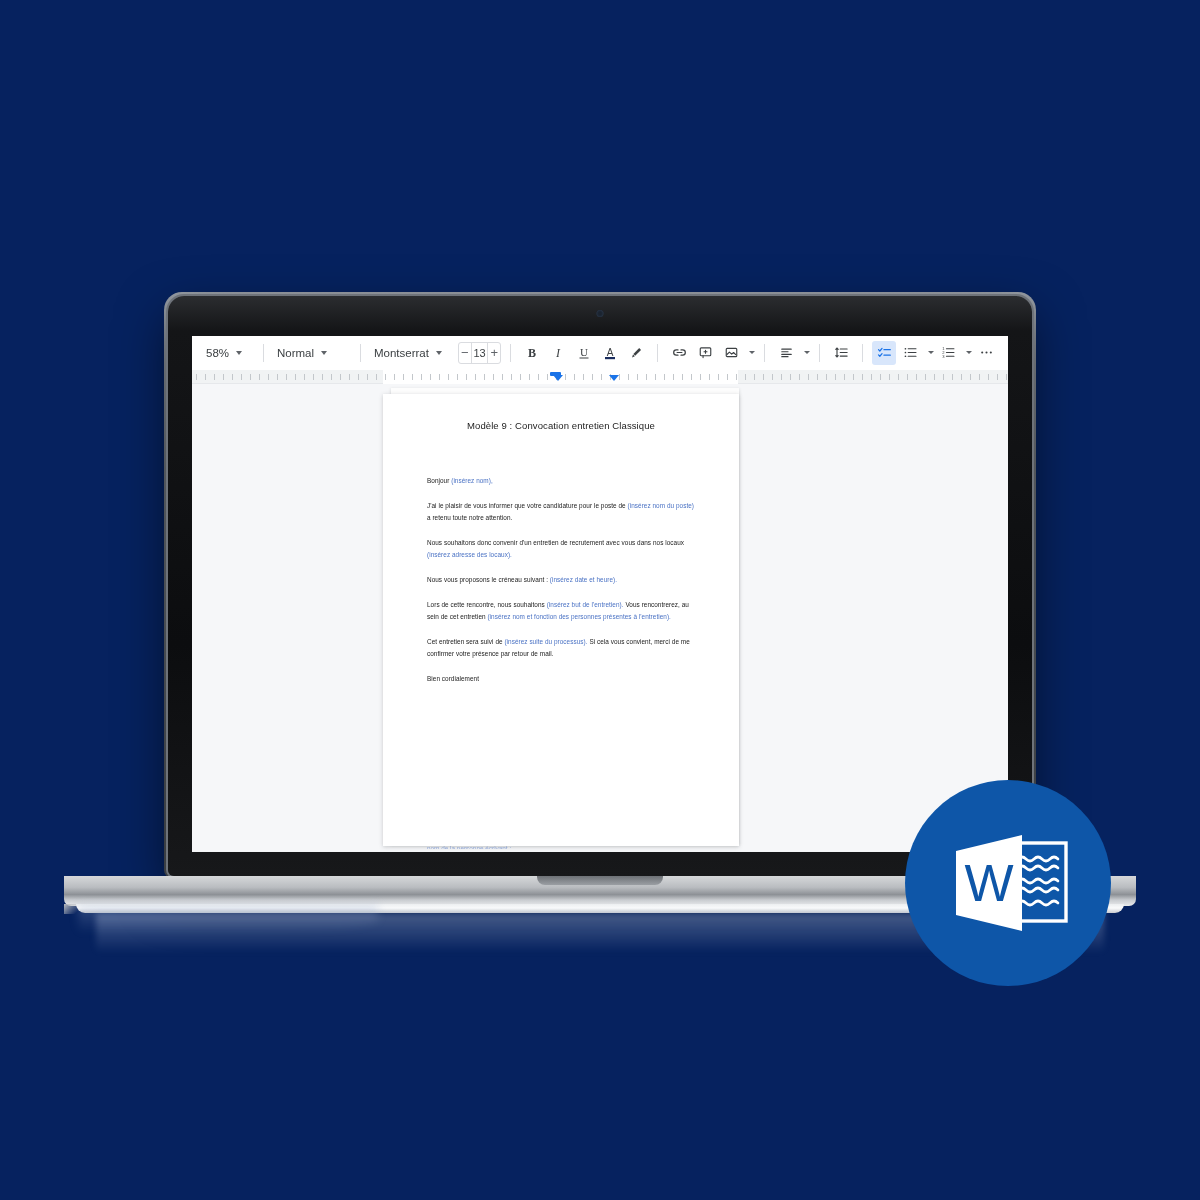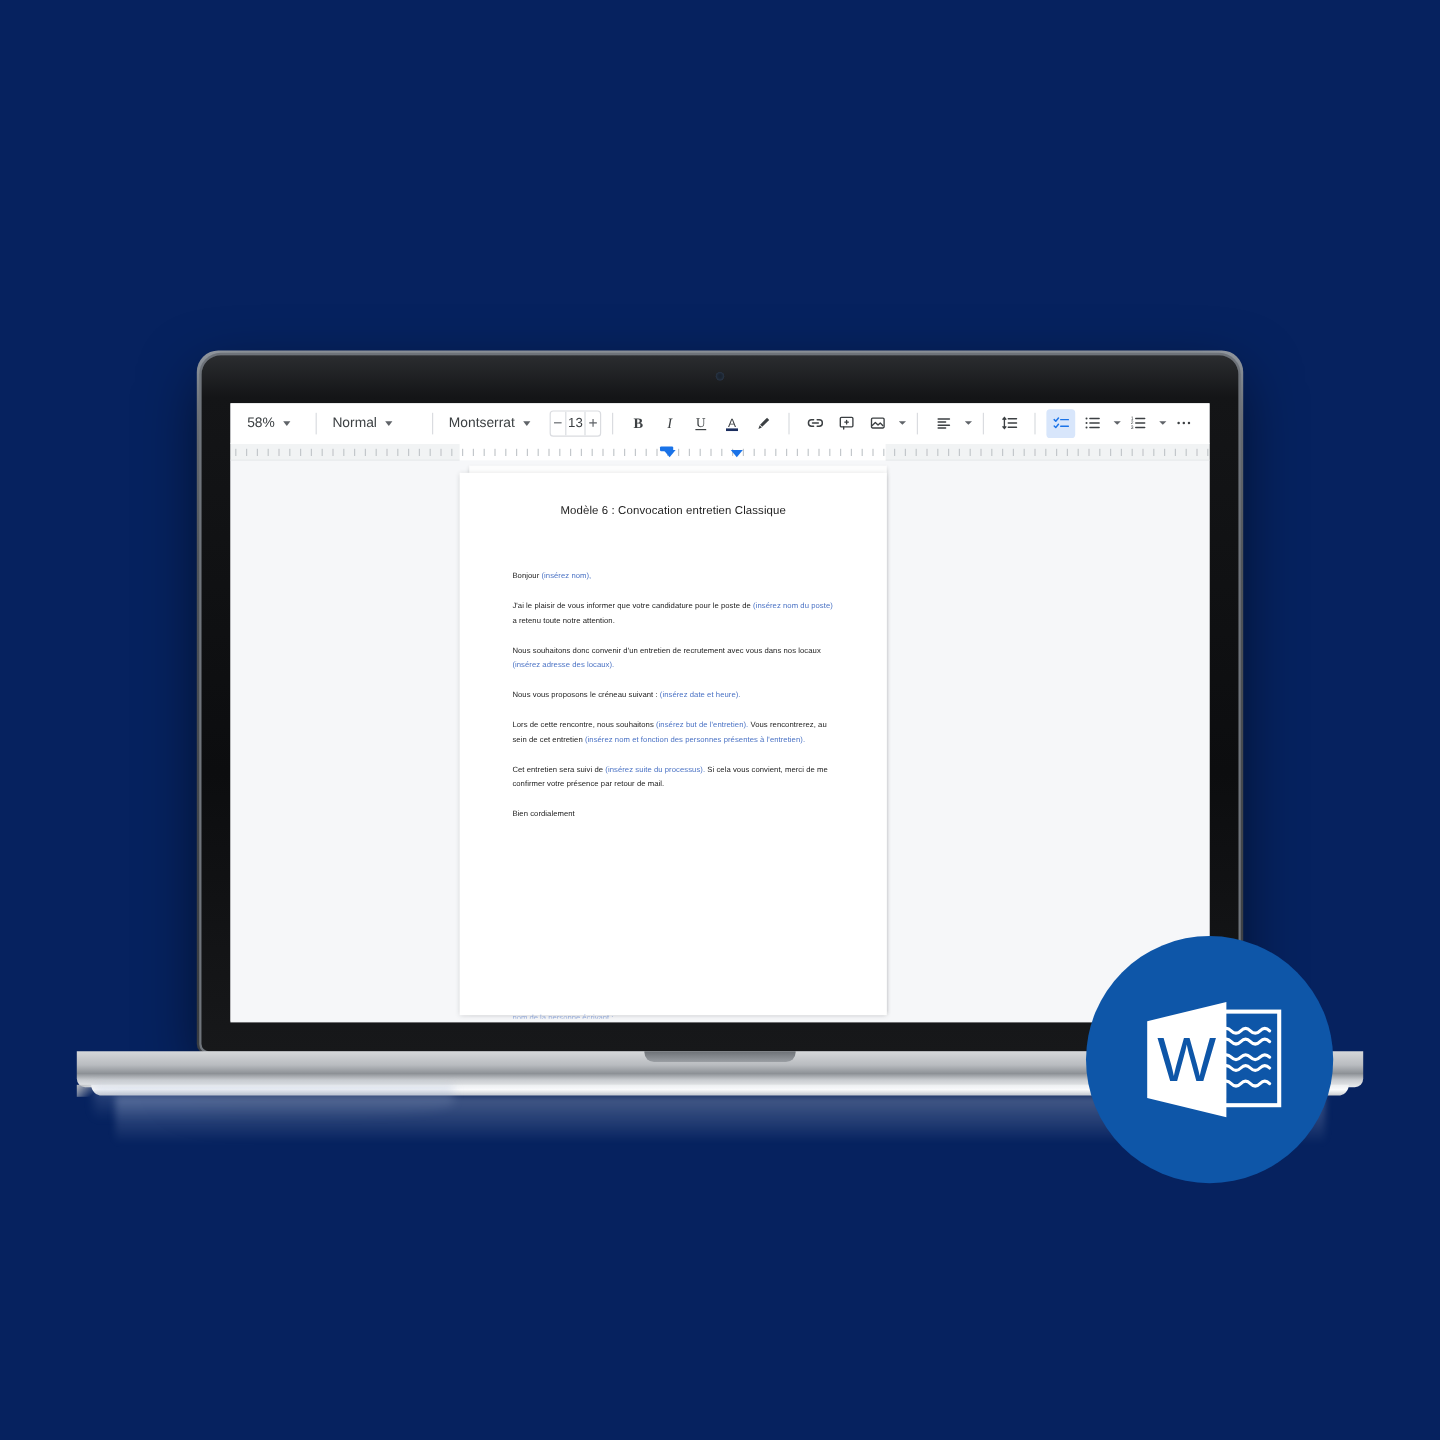--- a/index.html
+++ b/index.html
@@ -534,21 +534,21 @@
         </div>
       <div class="ind-bar" style="left:358px"></div>
       <div class="ind" style="left:361px"></div>
       <div class="ind" style="left:417px"></div>
     </div>
 
     <div id="editor-canvas">
       <div id="page-shadow-behind"></div>
 
       <div id="doc-page">
-        <div id="doc-title">Modèle 6 : Convocation entretien Classique</div>
+        <div id="doc-title">Modèle 9 : Convocation entretien Classique</div>
         <div id="doc-body">
             <div class="doc-para"><span>Bonjour </span><span class="ph">(insérez nom),</span></div>
             <div class="doc-para"><span>J'ai le plaisir de vous informer que votre candidature pour le poste de </span><span class="ph">(insérez nom du poste)</span><span> a retenu toute notre attention.</span></div>
             <div class="doc-para"><span>Nous souhaitons donc convenir d'un entretien de recrutement avec vous dans nos locaux </span><span class="ph">(insérez adresse des locaux).</span></div>
             <div class="doc-para"><span>Nous vous proposons le créneau suivant : </span><span class="ph">(insérez date et heure).</span></div>
             <div class="doc-para"><span>Lors de cette rencontre, nous souhaitons </span><span class="ph">(insérez but de l'entretien).</span><span> Vous rencontrerez, au sein de cet entretien </span><span class="ph">(insérez nom et fonction des personnes présentes à l'entretien).</span></div>
             <div class="doc-para"><span>Cet entretien sera suivi de </span><span class="ph">(insérez suite du processus).</span><span> Si cela vous convient, merci de me confirmer votre présence par retour de mail.</span></div>
             <div class="doc-para"><span>Bien cordialement</span></div>
           </div>
         <div id="doc-footer-clip">nom de la personne écrivant :</div>

